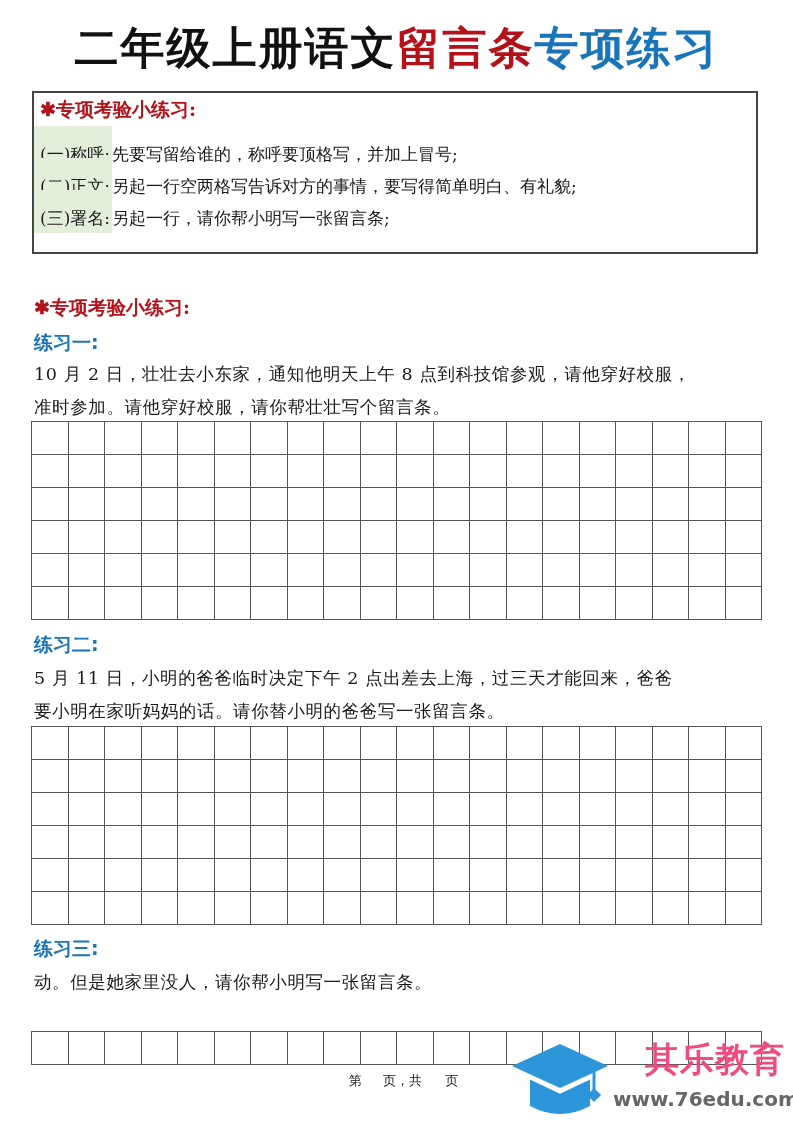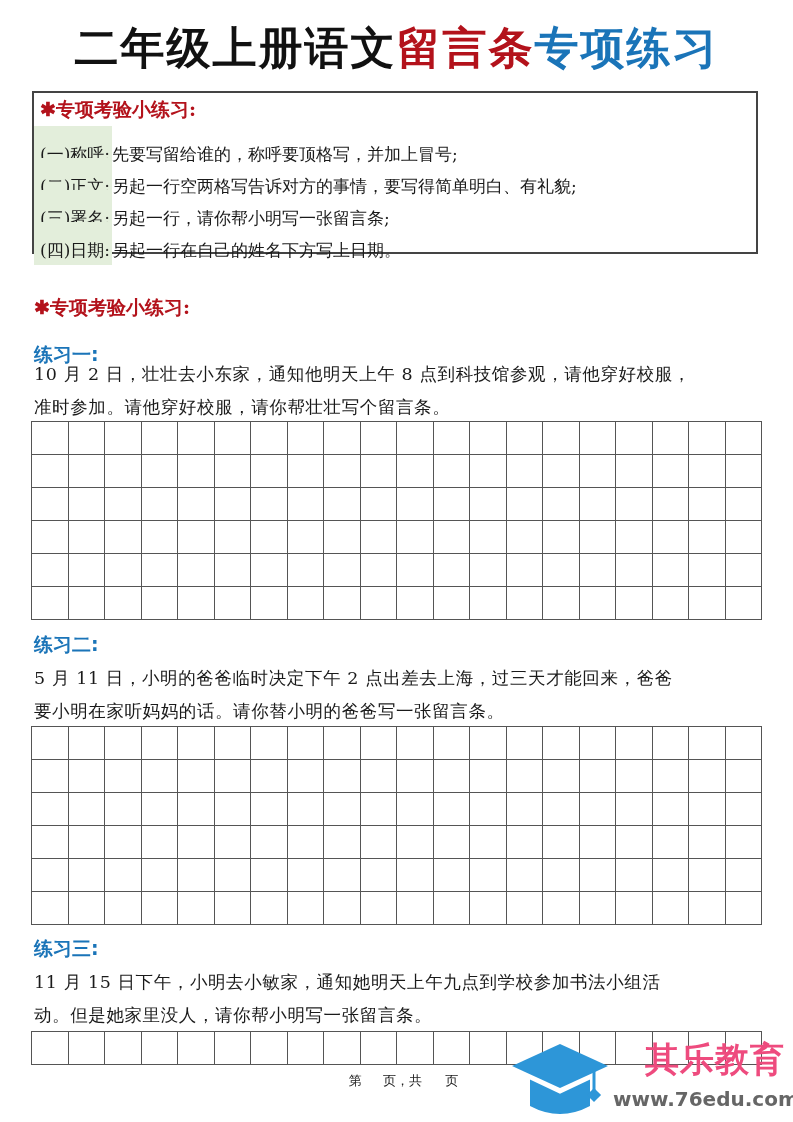--- a/index.html
+++ b/index.html
@@ -75,28 +75,25 @@
   <div class="sticker-head">✱专项考验小练习:</div>
   <div class="sticker-row" style="top:33px">
     <span class="lbl">(一)称呼:</span><span>先要写留给谁的，称呼要顶格写，并加上冒号;</span>
   </div>
   <div class="sticker-row" style="top:65px">
     <span class="lbl">(二)正文:</span><span>另起一行空两格写告诉对方的事情，要写得简单明白、有礼貌;</span>
   </div>
   <div class="sticker-row" style="top:97px">
     <span class="lbl">(三)署名:</span><span>另起一行，请你帮小明写一张留言条;</span>
   </div>
-  <div class="sticker-row" style="top:129px">
-    <span class="lbl">(四)日期:</span><span>另起一行在自己的姓名下方写上日期。</span>
-  </div>
 </div>
 
 <div class="sec-head" style="top:293px">✱专项考验小练习:</div>
 
-<div class="ex-head" style="top:340px">练习一:</div>
+<div class="ex-head" style="top:328px">练习一:</div>
 <div class="para" style="top:358px">
   <div>10 月 2 日，壮壮去小东家，通知他明天上午 8 点到科技馆参观，请他穿好校服，</div>
   <div>准时参加。请他穿好校服，请你帮壮壮写个留言条。</div>
 </div>
 <div class="grid" style="top:421px">
     <div class="cell"></div>
     <div class="cell"></div>
     <div class="cell"></div>
     <div class="cell"></div>
     <div class="cell"></div>
@@ -340,21 +337,20 @@
     <div class="cell"></div>
     <div class="cell"></div>
     <div class="cell"></div>
     <div class="cell"></div>
     <div class="cell"></div>
     <div class="cell"></div>
   </div>
 
 <div class="ex-head" style="top:934px">练习三:</div>
 <div class="para" style="top:966px">
-  <div>11 月 15 日下午，小明去小敏家，通知她明天上午九点到学校参加书法小组活</div>
   <div>动。但是她家里没人，请你帮小明写一张留言条。</div>
 </div>
 <div class="grid" style="top:1031px">
     <div class="cell"></div>
     <div class="cell"></div>
     <div class="cell"></div>
     <div class="cell"></div>
     <div class="cell"></div>
     <div class="cell"></div>
     <div class="cell"></div>

